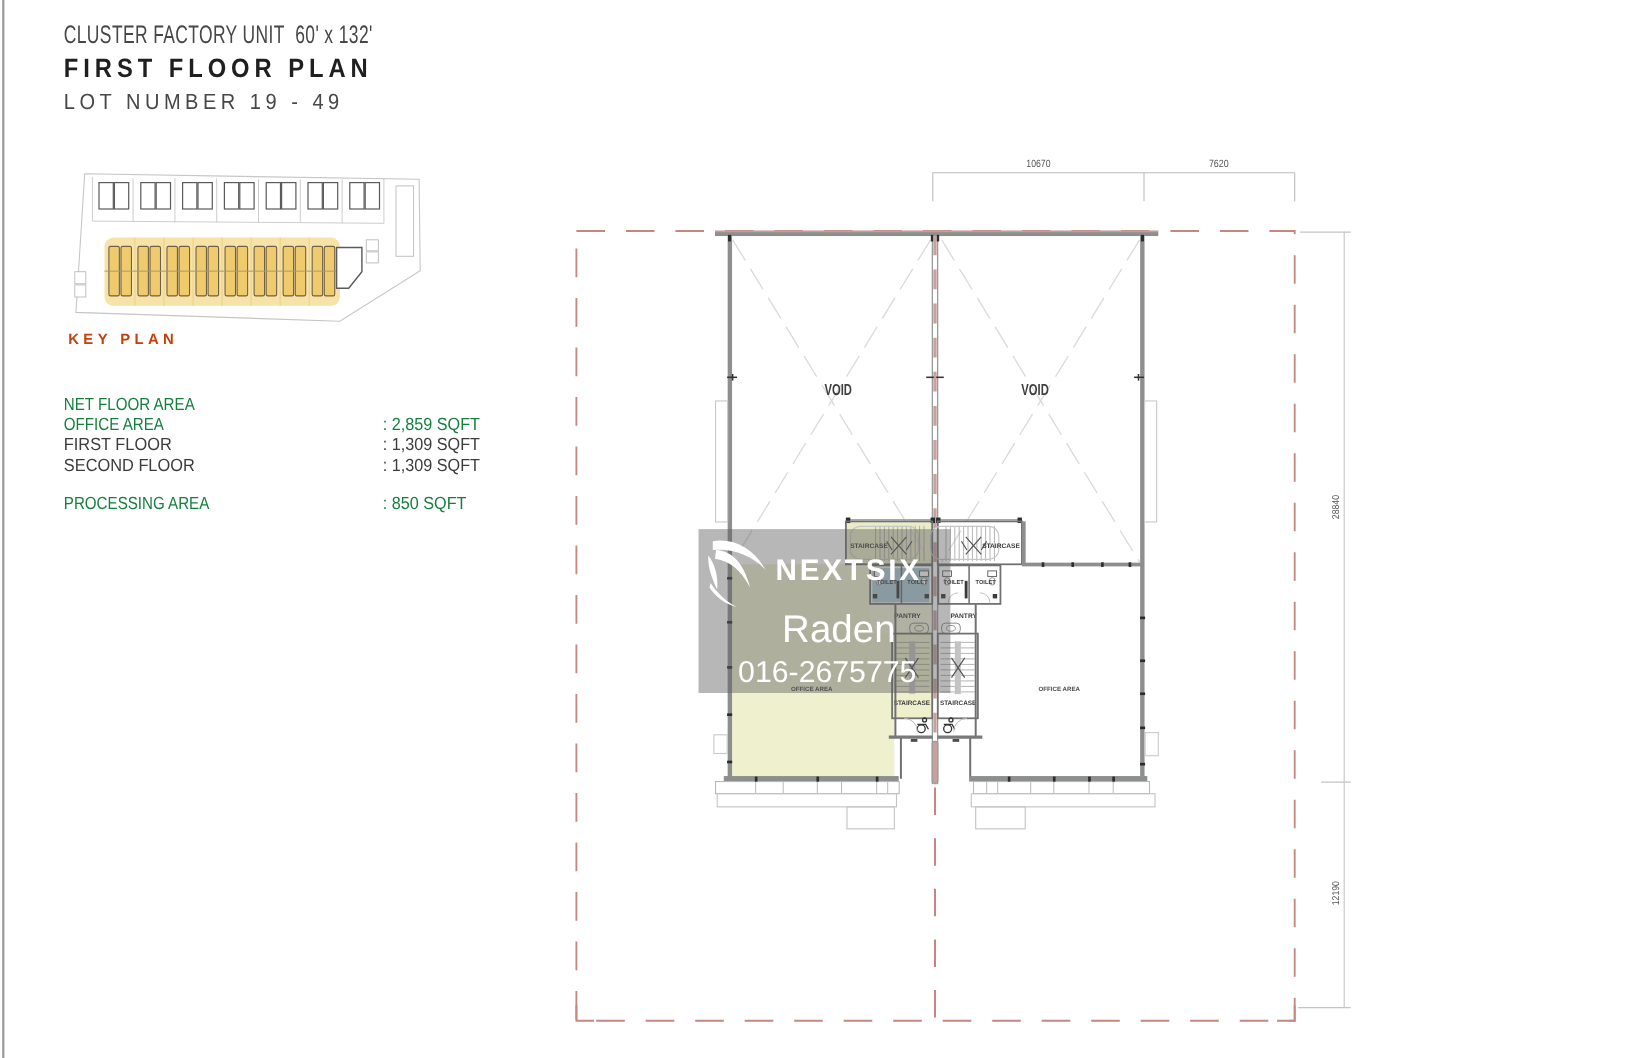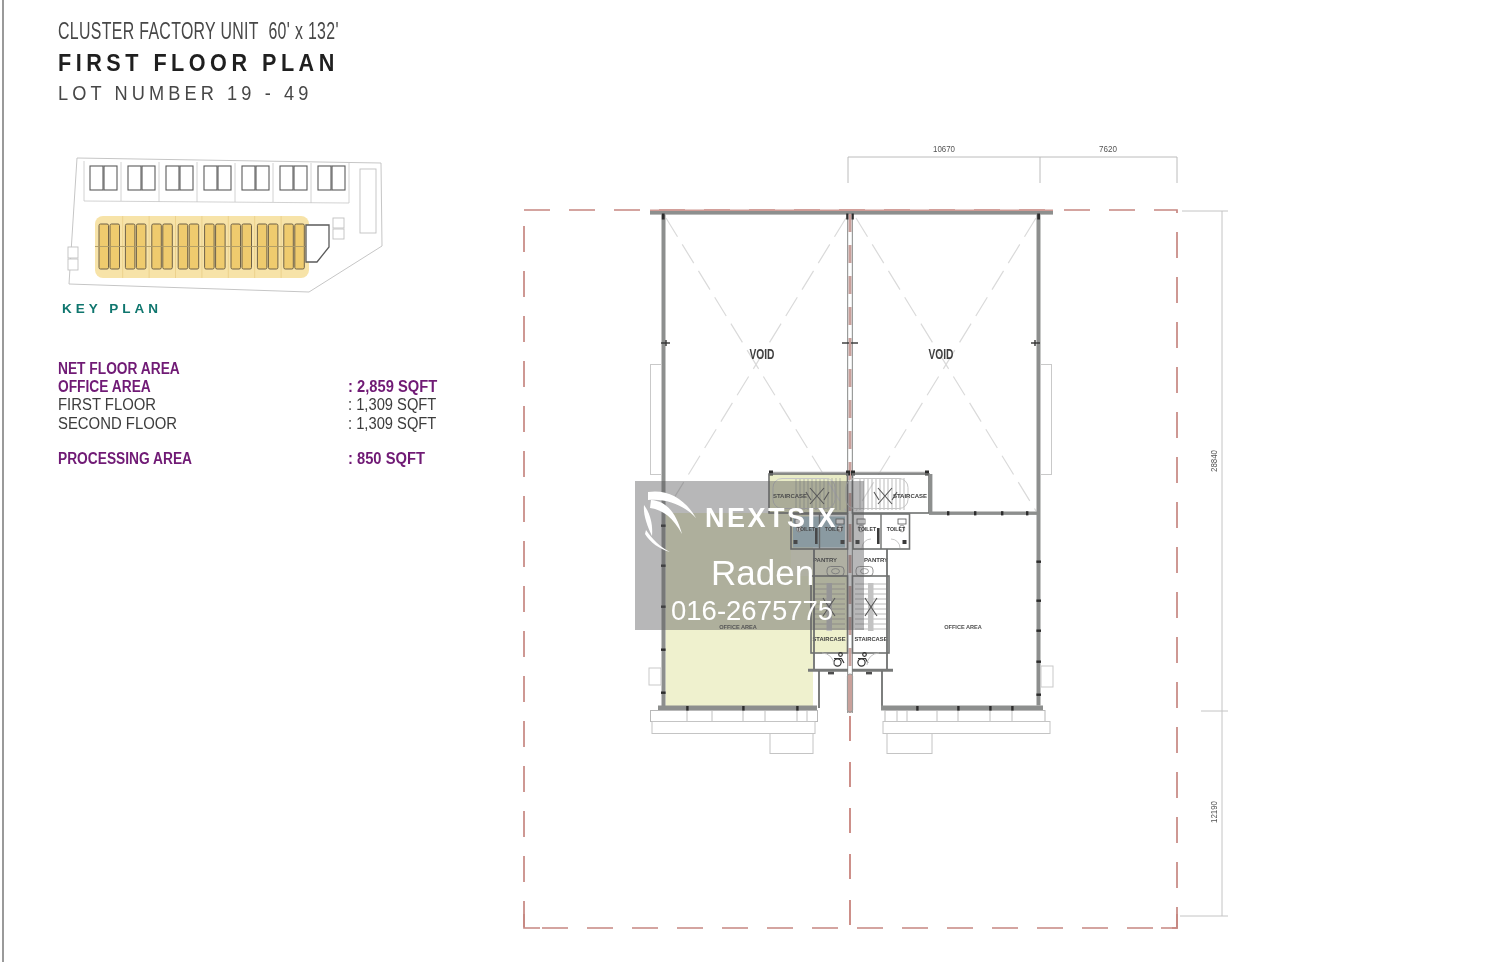--- a/index.html
+++ b/index.html
@@ -3,28 +3,28 @@
 <meta charset="utf-8">
 <style>
   html,body{margin:0;padding:0;background:#fff;}
   .page{position:relative;width:1256px;height:962px;background:#ffffff;overflow:hidden;
         font-family:"Liberation Sans", sans-serif;}
   .abs{position:absolute;}
   .hdr1{left:58px;top:18px;font-size:23px;color:#474747;letter-spacing:0.5px;transform:scaleX(0.69);transform-origin:0 0;white-space:nowrap;}
   .hdr2{left:58px;top:49px;font-size:24px;font-weight:bold;color:#1f1f1f;letter-spacing:5px;transform:scaleX(0.90);transform-origin:0 0;white-space:nowrap;}
   .hdr3{left:58px;top:82px;font-size:20px;color:#474747;letter-spacing:4.5px;transform:scaleX(0.91);transform-origin:0 0;white-space:nowrap;}
   .pagenum{left:1343px;top:25px;font-size:37px;font-weight:bold;color:#a16207;letter-spacing:3px;}
-  .keylab{left:62px;top:301px;font-size:13.5px;font-weight:bold;color:#0f766e;letter-spacing:4px;}
+  .keylab{left:62px;top:301px;font-size:13.5px;font-weight:bold;color:#c2410c;letter-spacing:4px;}
   .tbl{left:58px;top:360px;width:420px;font-size:16px;color:#3c3c3c;}
   .lbl{display:inline-block;transform:scaleX(0.86);transform-origin:0 0;white-space:nowrap;}
   .trow:not(.b):not(.red) .lbl{transform:scaleX(0.93);}
   .val{transform:scaleX(0.92);transform-origin:0 0;white-space:nowrap;}
   .trow{position:relative;height:18.2px;white-space:nowrap;}
   .trow .val{position:absolute;left:290px;top:0;}
-  .b{font-weight:bold;color:#701a75;}
+  .b{font-weight:normal;color:#15803d;}
   .red{color:#e03a35;font-weight:bold;}
   .gap{height:17px;}
   .wmbox{left:635px;top:481px;width:229px;height:149px;background:rgba(92,92,94,0.44);}
   .wmtxt{position:absolute;color:#fff;white-space:nowrap;}
 </style>
 </head>
 <body>
 <div class="page">
 
   <div class="abs" style="left:2px;top:0;width:2px;height:962px;background:#9a9a9a;"></div>

